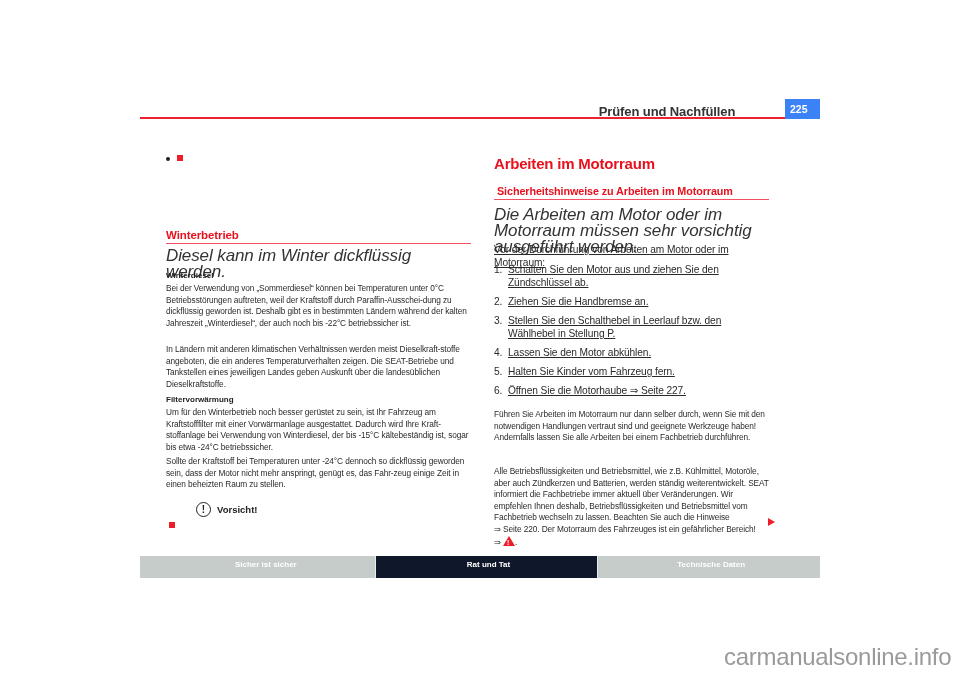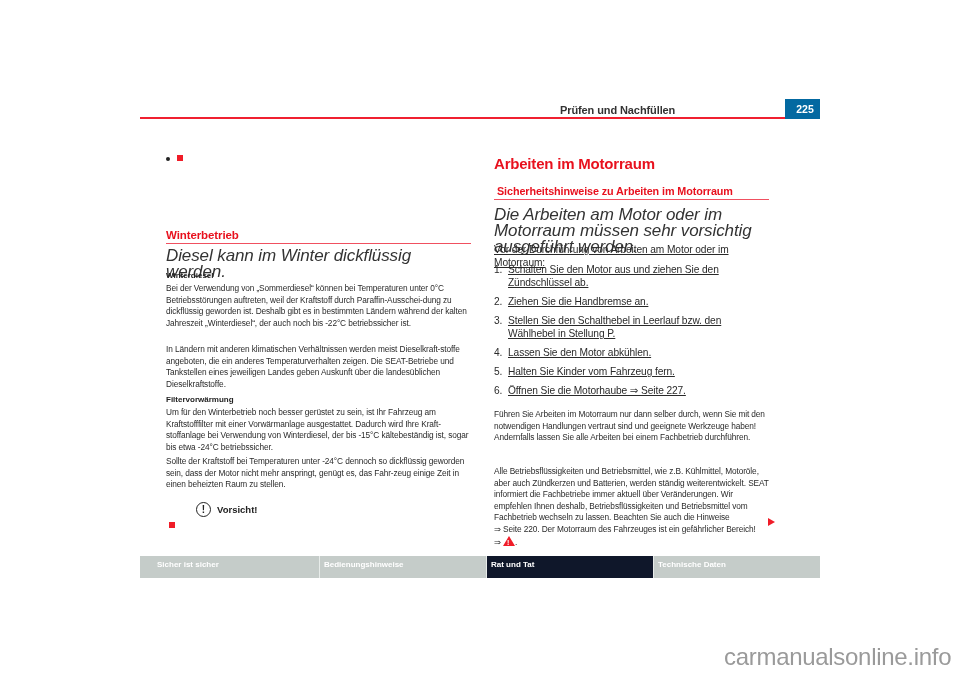--- a/index.html
+++ b/index.html
@@ -3,22 +3,22 @@
 <meta charset="utf-8">
 <style>
   html, body { margin: 0; padding: 0; }
   body {
     width: 960px; height: 678px; background: #ffffff; position: relative; overflow: hidden;
     font-family: "Liberation Sans", "DejaVu Sans", sans-serif; color: #2a2a2a;
   }
   .abs { position: absolute; }
   
   .hdr-line { left: 140px; top: 117px; width: 645px; height: 2px; background: #f02030; }
-  .hdr-title { left: 560px; top: 104px; width: 214px; text-align: left; font-size: 11px; font-weight: bold; color: #333; letter-spacing: -0.1px; }
-  .hdr-page { left: 785px; top: 99px; width: 35px; height: 20px; background: #0369a1; color: #fff; font-size: 10.5px; font-weight: bold; line-height: 20px; text-align: center; padding-left: 5px; box-sizing: border-box; }
+  .hdr-title { left: 560px; top: 104px; width: 214px; text-align: center; font-size: 13px; font-weight: bold; color: #333; letter-spacing: -0.1px; }
+  .hdr-page { left: 785px; top: 99px; width: 35px; height: 20px; background: #3b82f6; color: #fff; font-size: 10.5px; font-weight: bold; line-height: 20px; text-align: left; padding-left: 5px; box-sizing: border-box; }
 
   .txt { font-size: 8.3px; line-height: 11.6px; color: #2a2a2a; letter-spacing: -0.1px; }
   .col-left { left: 166px; width: 305px; }
   .col-right { left: 494px; width: 280px; }
 
   .bullet-mark { display: inline-block; width: 4px; height: 4px; border-radius: 50%; background: #222; margin-right: 4px; vertical-align: middle; }
   .red-square { display: inline-block; width: 6px; height: 6px; background: #f01c28; margin-left: 3px; vertical-align: baseline; }
 
   .sec-head { font-size: 11.5px; font-weight: bold; color: #e8111e; letter-spacing: -0.1px; }
   .sec-rule { height: 1px; background: #f05060; }
@@ -31,21 +31,21 @@
   .steps .num { position: absolute; left: 0; top: 0; }
 
   .warn-icon { display: inline-block; width: 13px; height: 13px; border: 1.6px solid #222; border-radius: 50%; text-align: center; font-size: 10px; line-height: 13px; font-weight: bold; color: #222; vertical-align: middle; }
   .vorsicht { font-size: 9.5px; font-weight: bold; color: #222; margin-left: 6px; vertical-align: middle; }
 
   .tri { display: inline-block; width: 0; height: 0; border-left: 6px solid transparent; border-right: 6px solid transparent; border-bottom: 10px solid #f01c28; position: relative; vertical-align: -1px; }
   .tri::after { content: "!"; position: absolute; left: -2px; top: 1px; font-size: 7px; color: #fff; font-weight: bold; }
   .next-arrow { left: 768px; top: 518px; width: 0; height: 0; border-top: 4.5px solid transparent; border-bottom: 4.5px solid transparent; border-left: 7px solid #f01c28; }
 
   
-  .nav { left: 140px; top: 556px; width: 680px; height: 22px; display: flex; }
+  .nav { left: 140px; top: 556px; width: 680px; height: 22px; display: flex; text-align: center; }
   .nav-item { flex: 1; background: #c5ccc9; color: #fff; font-size: 8px; font-weight: bold; padding: 4px 0 0 17px; box-sizing: border-box; border-right: 1px solid #e8ecea; }
   .nav-item.active { background: #0f172a; padding-left: 4px; }
   .nav-item:last-child { border-right: none; padding-left: 4px; }
   .nav-item:nth-child(2) { padding-left: 4px; }
 
   .watermark { left: 680px; top: 643px; font-size: 24px; color: #9a9a9a; font-family: Liberation Sans, sans-serif; letter-spacing: -0.3px; margin-left: 44px; }
 </style>
 </head>
 <body>
 
@@ -97,18 +97,17 @@
   <span>Alle Betriebsflüssigkeiten und Betriebsmittel, wie z.B. Kühlmittel, Motoröle, aber auch Zündkerzen und Batterien, werden ständig weiterentwickelt. SEAT informiert die Fachbetriebe immer aktuell über Veränderungen. Wir empfehlen Ihnen deshalb, Betriebsflüssigkeiten und Betriebsmittel vom Fachbetrieb wechseln zu lassen. Beachten Sie auch die Hinweise</span><br>
   <span>⇒ Seite 220. Der Motorraum des Fahrzeuges ist ein gefährlicher Bereich!</span><br>
   <span>⇒</span>
   <span class="tri"></span>.
 </div>
 
 <div class="abs next-arrow"></div>
 
 <div class="abs nav">
   <div class="nav-item">Sicher ist sicher</div>
-  <div class="nav-item">Bedienungshinweise</div>
   <div class="nav-item active">Rat und Tat</div>
   <div class="nav-item">Technische Daten</div>
 </div>
 
 <div class="abs watermark">carmanualsonline.info</div>
 
 </body></html>

